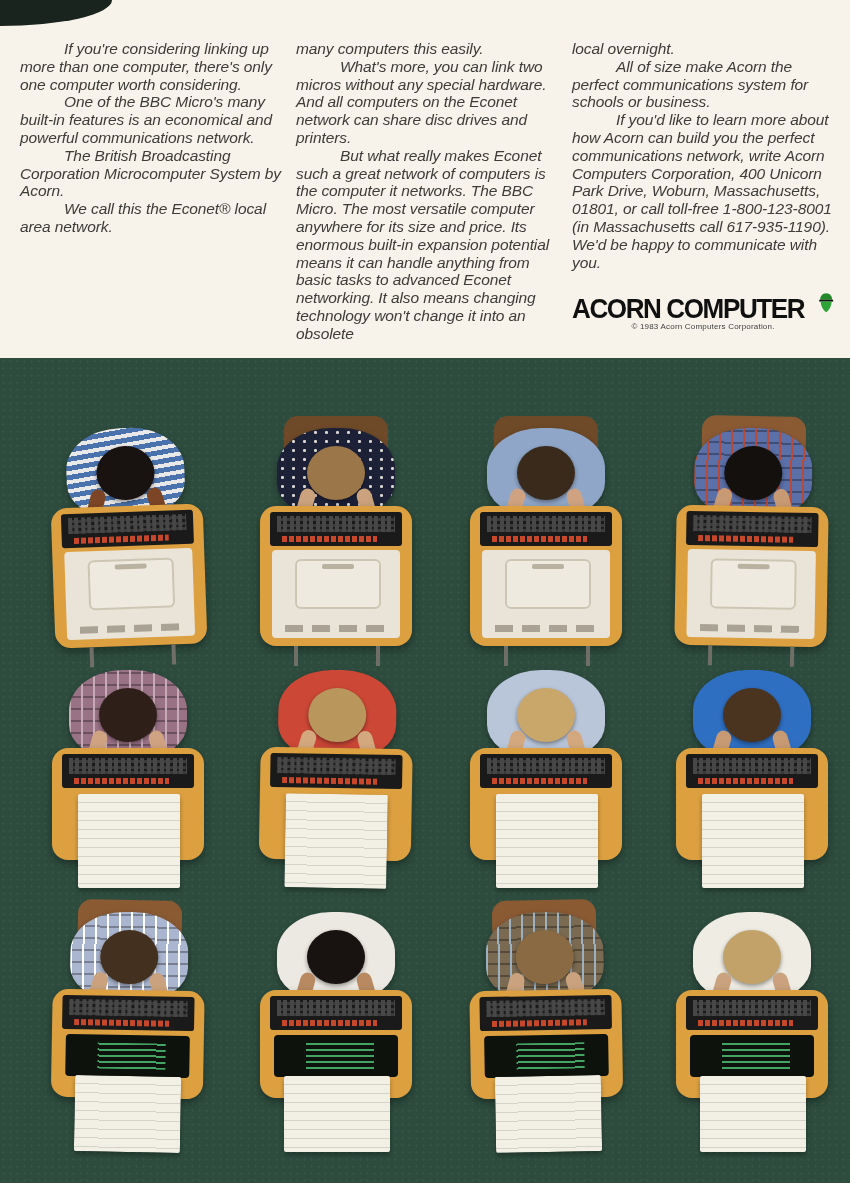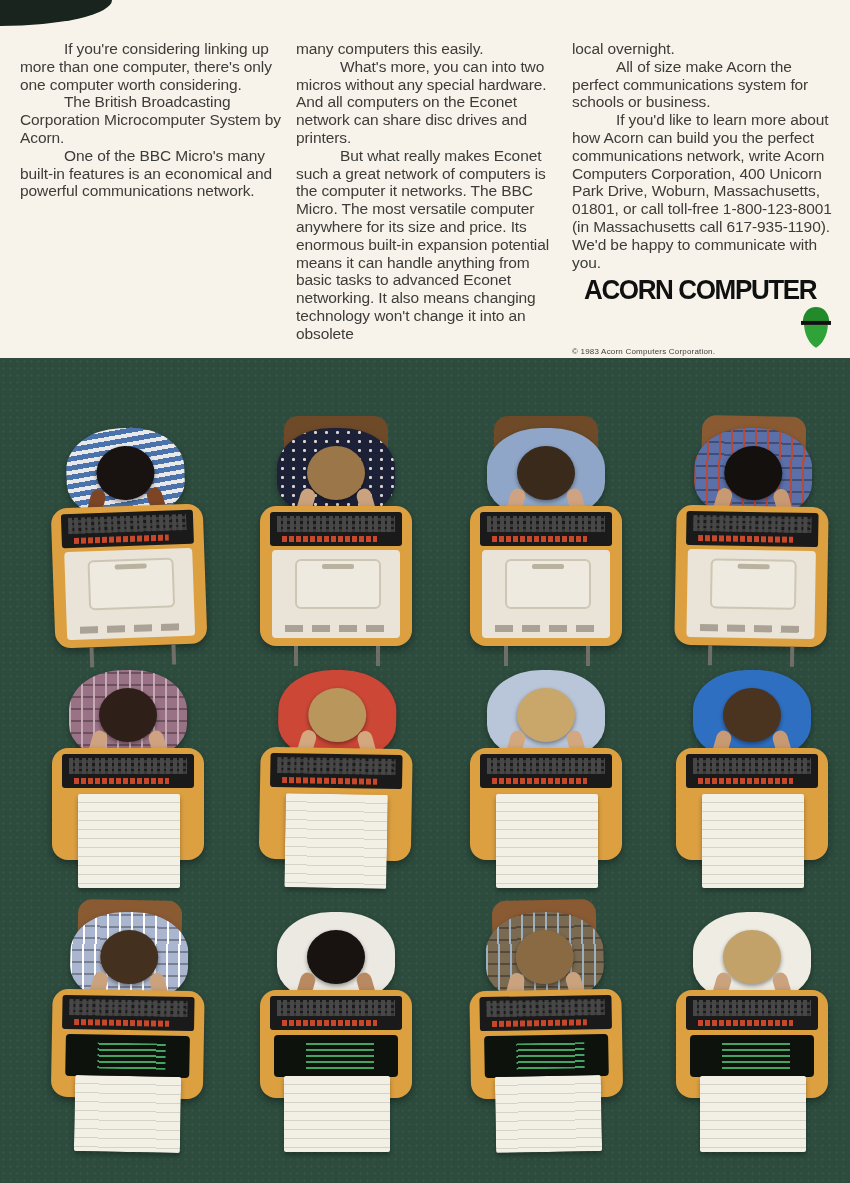--- a/index.html
+++ b/index.html
@@ -6,30 +6,30 @@
   body{font-family:"Liberation Sans", sans-serif; background:#888;}
   .page{position:relative;width:850px;height:1183px;background:#f7f3ea;overflow:hidden;}
 
   
   .corner{position:absolute;left:0;top:0;width:112px;height:26px;background:#18241d;
           border-bottom-right-radius:100% 100%;}
 
   
   .article{position:absolute;left:0;top:0;width:850px;display:flex;gap:14px;padding:40px 12px 0 20px;box-sizing:border-box;}
   .col{width:262px;flex:0 0 262px;color:#3d3c38;font-size:15.5px;line-height:17.8px;letter-spacing:-0.1px;}
-  .col p{margin:0;}
+  .col p{margin:0;font-style:italic;}
   .col p.indent{text-indent:44px;}
 
   
   .brand{margin-top:10px;}
-  .logo-row{display:flex;align-items:flex-end;gap:7px;flex-direction:column;}
+  .logo-row{display:flex;align-items:flex-end;gap:0;}
   .logo-text{display:inline-block;font-weight:bold;font-size:28px;letter-spacing:-1.5px;
              transform:scaleX(.93);transform-origin:left bottom;color:#101010;white-space:nowrap;}
   .acorn{margin-left:-4px;margin-bottom:-8px;}
-  .copyright{font-size:8px;color:#3f3f3f;margin-top:1px;letter-spacing:.2px;}
+  .copyright{font-size:8px;color:#3f3f3f;margin-top:1px;letter-spacing:.2px;text-align:center;}
   .reader{font-size:13.5px;font-weight:bold;color:#121212;margin-top:6px;letter-spacing:.2px;white-space:nowrap;}
 
   
   .photo{position:absolute;left:0;top:358px;width:850px;height:825px;overflow:hidden;
          background-image:radial-gradient(rgba(255,255,255,.04) 1px, transparent 1.4px);
          background-size:7px 7px;}
   .station{position:absolute;width:212px;height:260px;}
 
   .chair{position:absolute;left:54px;top:0px;width:104px;height:88px;border-radius:14px;}
   .pants{position:absolute;left:82px;top:88px;width:48px;height:30px;border-radius:8px;}
@@ -90,26 +90,27 @@
 </style>
 </head>
 <body>
 
 <div class="page">
   <div class="corner"></div>
 
   <div class="article">
     <div class="col">
         <p class="para indent">If you're considering linking up more than one computer, there's only one computer worth considering.</p>
+        <p class="para indent">One of the BBC Micro's many built-in features is an economical and powerful communications network.</p>
         <p class="para indent">The British Broadcasting Corporation Microcomputer System by Acorn.</p>
-        <p class="para indent">One of the BBC Micro's many built-in features is an economical and powerful communications network.</p>
+        <p class="para indent">We call this the Econet® local area network.</p>
       </div>
     <div class="col">
         <p class="para">many computers this easily.</p>
-        <p class="para indent">What's more, you can into two micros without any special hardware. And all computers on the Econet network can share disc drives and printers.</p>
+        <p class="para indent">What's more, you can link two micros without any special hardware. And all computers on the Econet network can share disc drives and printers.</p>
         <p class="para indent">But what really makes Econet such a great network of computers is the computer it networks. The BBC Micro. The most versatile computer anywhere for its size and price. Its enormous built-in expansion potential means it can handle anything from basic tasks to advanced Econet networking. It also means changing technology won't change it into an obsolete</p>
       </div>
     <div class="col">
       <div>
           <p class="para">local overnight.</p>
           <p class="para indent">All of size make Acorn the perfect communications system for schools or business.</p>
           <p class="para indent">If you'd like to learn more about how Acorn can build you the perfect communications network, write Acorn Computers Corporation, 400 Unicorn Park Drive, Woburn, Massachusetts, 01801, or call toll-free 1-800-123-8001 (in Massachusetts call 617-935-1190). We'd be happy to communicate with you.</p>
         </div>
       <div class="brand">
         <div class="logo-row">

